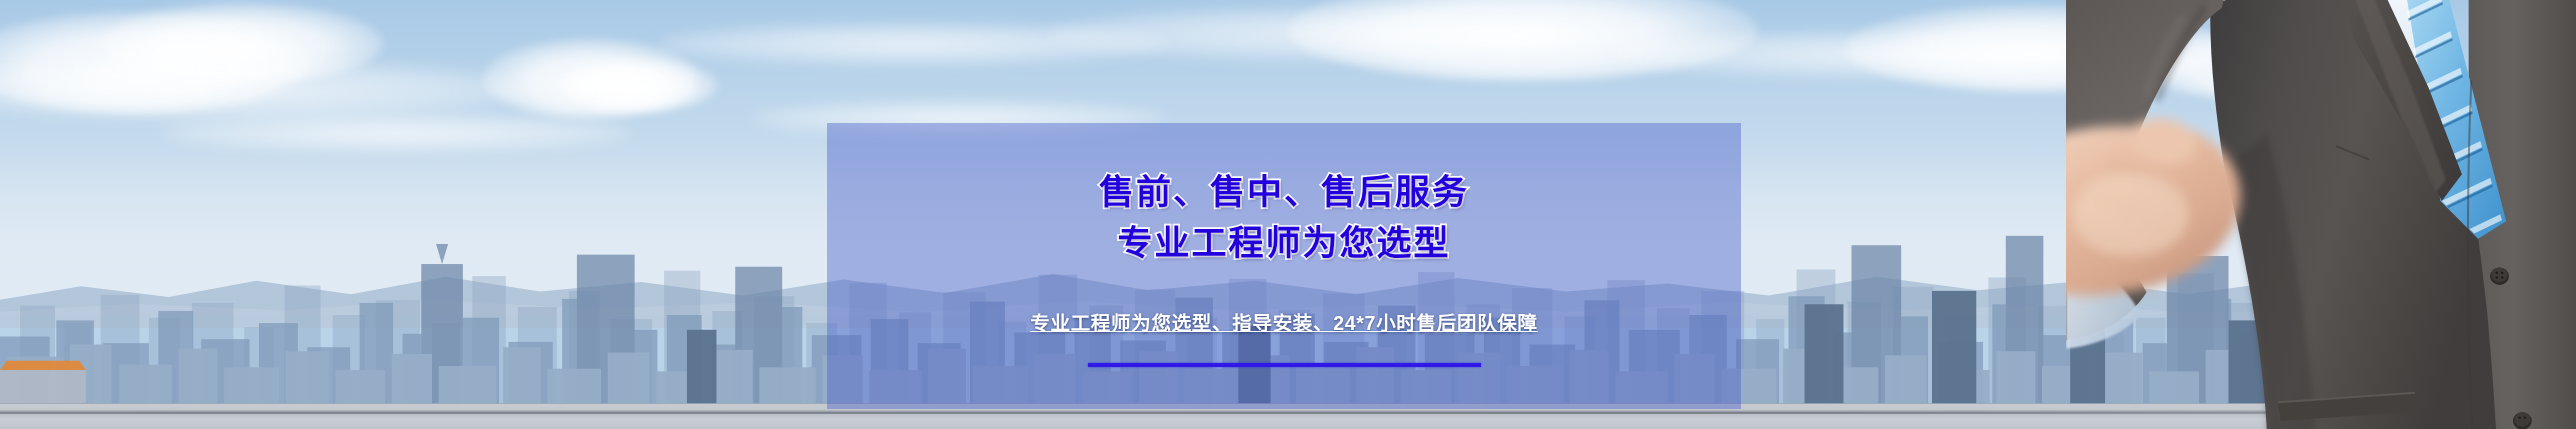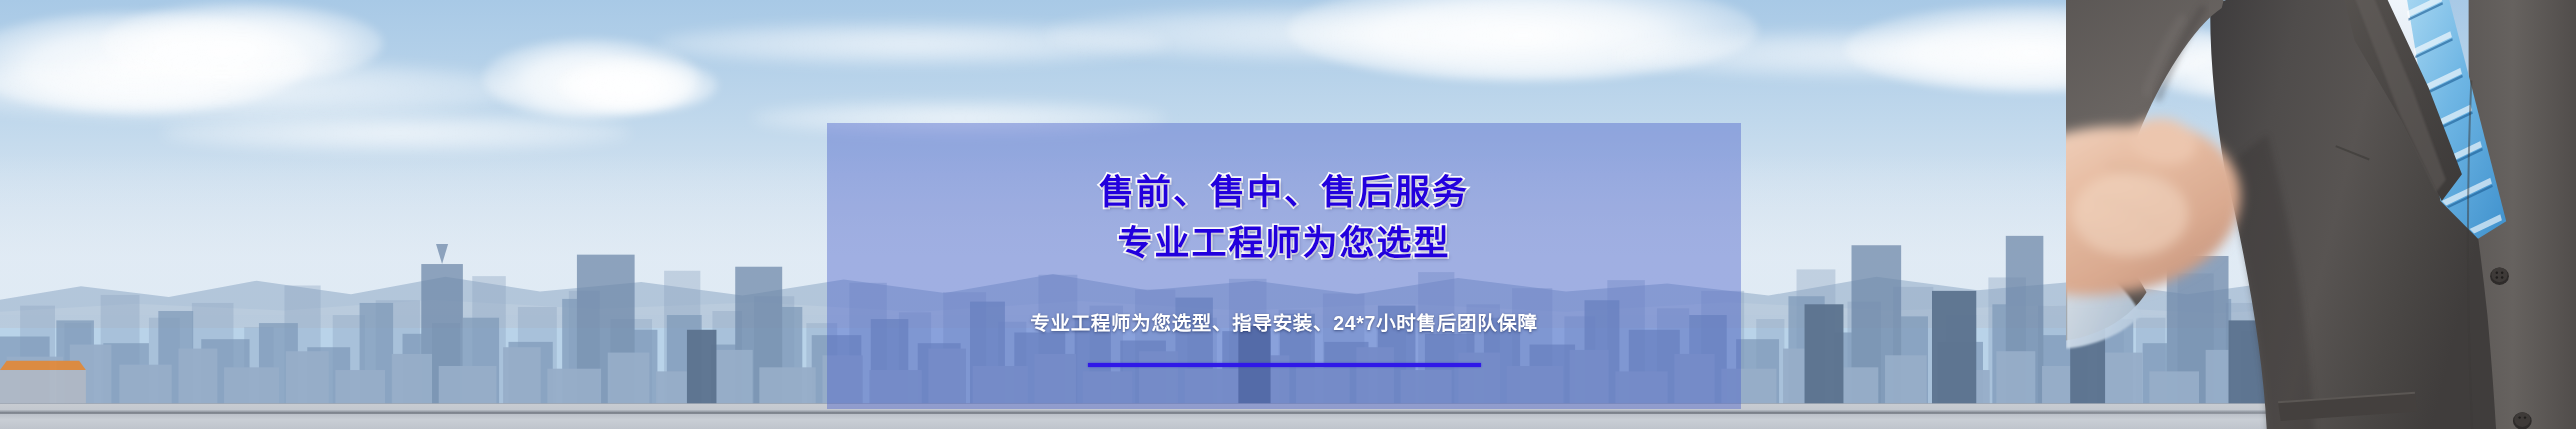--- a/index.html
+++ b/index.html
@@ -145,20 +145,21 @@
 
   .subtitle {
     margin-top: 44px;
     font-size: 19.5px;
     font-weight: 700;
     letter-spacing: 0.7px;
     color: #ffffff;
     white-space: nowrap;
     text-align: center;
     text-shadow: 0 0.7px 2.7px rgba(15,25,70,.55);
+    text-decoration: underline;
   }
 
   .underline-bar {
     margin-top: 27px;
     width: 393px;
     height: 4px;
     background: #2f18e8;
     box-shadow: 0 0 2px rgba(40,20,230,.7);
   }
 

